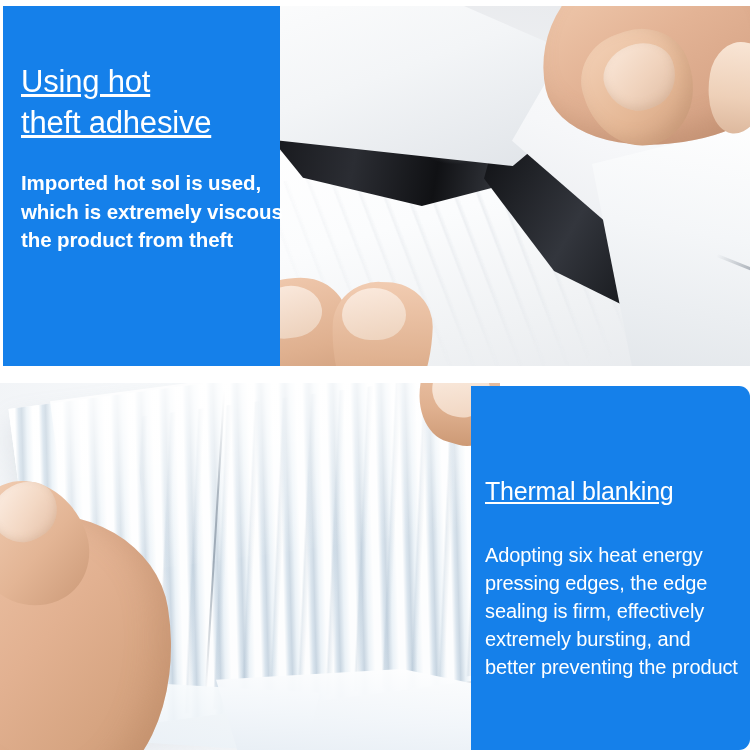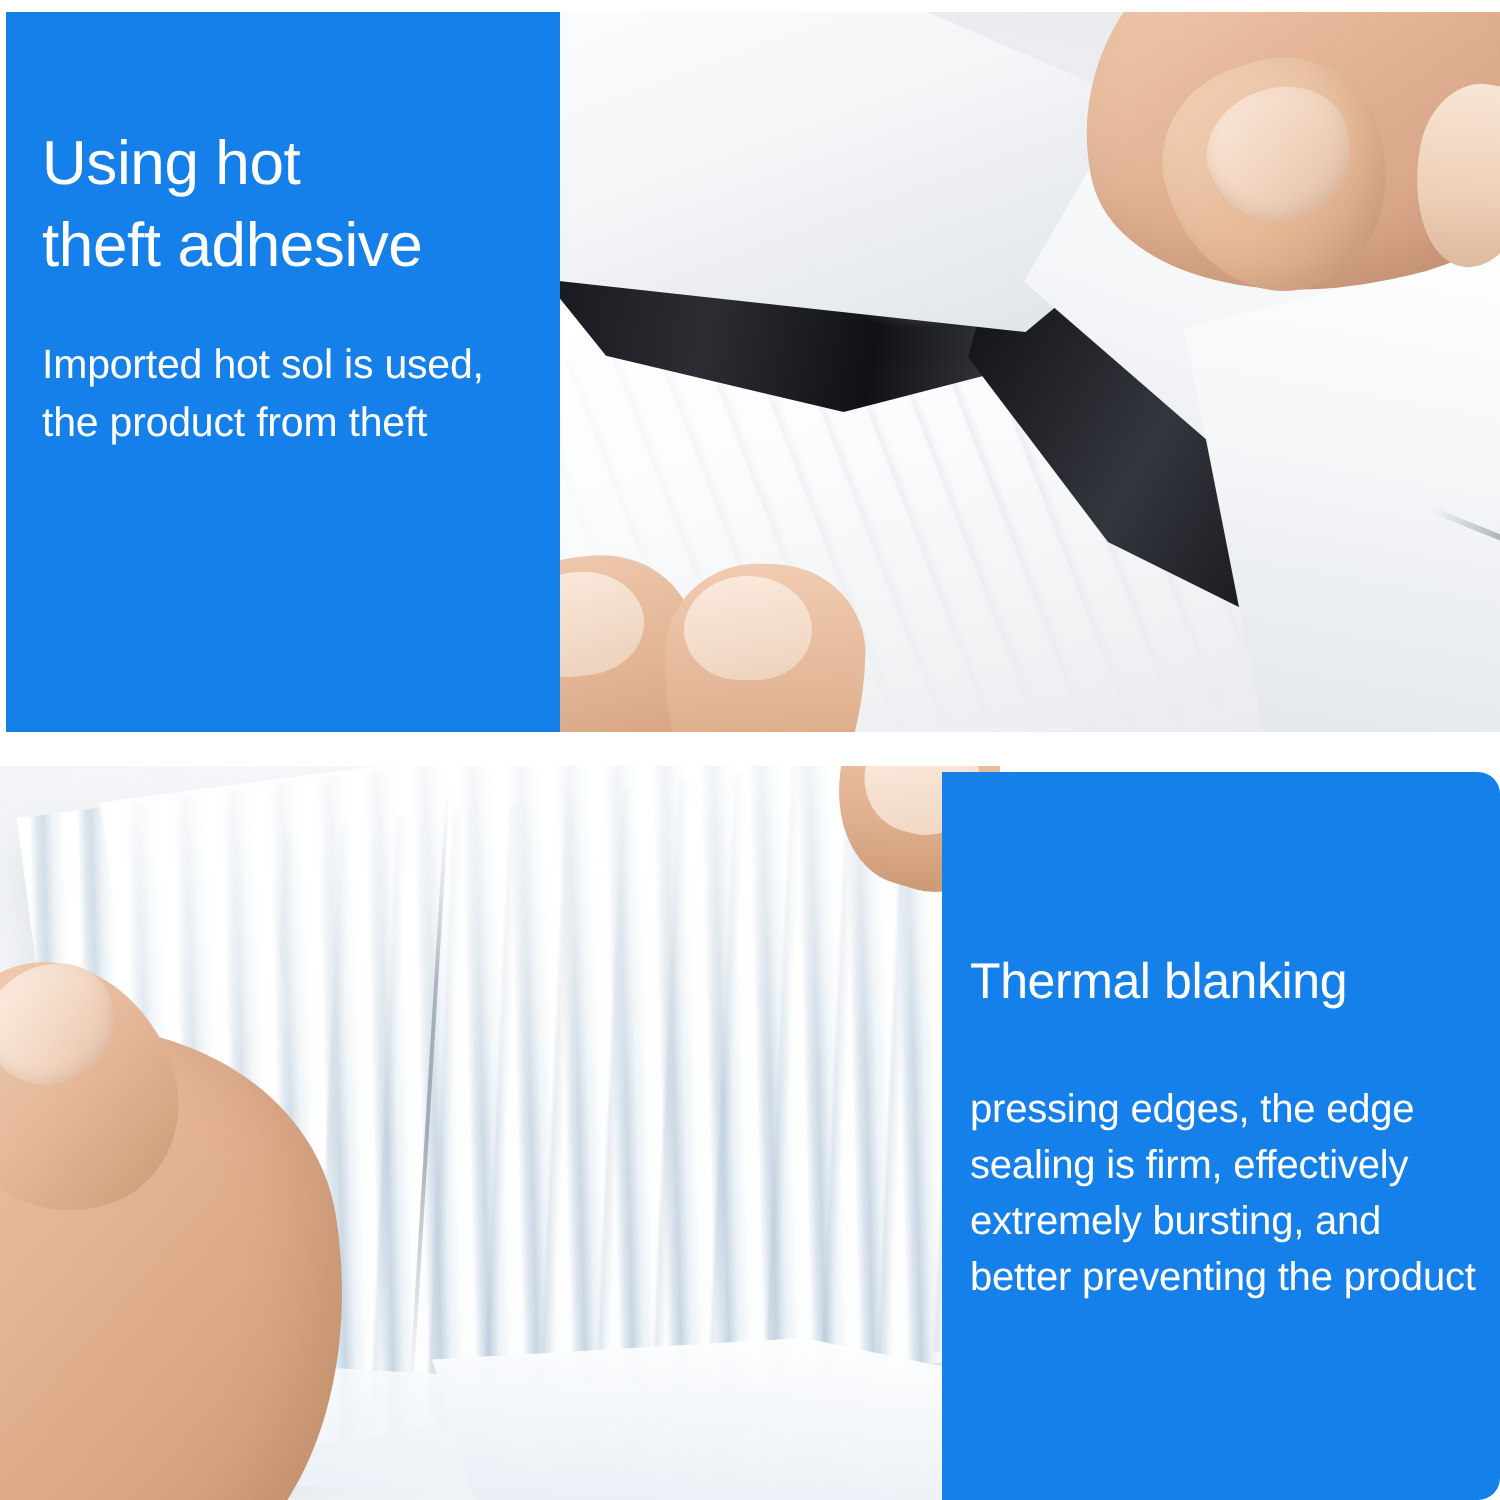--- a/index.html
+++ b/index.html
@@ -65,36 +65,37 @@
     background:#1580ea;
     border-radius:0 11px 11px 0;
     z-index:5;
   }
 
   
   .title {
     color:#ffffff;
     font-weight:400;
     letter-spacing:-0.2px;
+    text-decoration:underline;
   }
   .body {
     color:#ffffff;
     font-weight:400;
     letter-spacing:-0.1px;
   }
   .body .ln { display:block; white-space:nowrap; }
 
   .t1-title {
     position:absolute; left:18px; top:55px;
     font-size:31px; line-height:41px;
   }
   .t1-title .ln { display:block; white-space:nowrap; }
   .t1-body {
     position:absolute; left:18px; top:163px;
-    font-size:20.5px; line-height:28.5px;
+    font-size:20.5px; line-height:28.5px;font-weight:bold;
   }
 
   .t2-title {
     position:absolute; left:14px; top:86px;
     font-size:25px; line-height:38px;
     white-space:nowrap;
   }
   .t2-body {
     position:absolute; left:14px; top:155px;
     font-size:20px; line-height:28px;
@@ -389,20 +390,21 @@
       <div class="ph1-fnail2"></div>
     </div>
 
     <div class="textbox">
       <h2 class="title t1-title">
         <span class="ln">Using hot</span>
         <span class="ln">theft adhesive</span>
       </h2>
       <p class="body t1-body">
         <span class="ln">Imported hot sol is used,</span>
+        <span class="ln">which is extremely viscous</span>
         <span class="ln">the product from theft</span>
       </p>
     </div>
 
   </section>
 
   <section class="panel-bot">
 
     <div class="photo">
       <div class="ph2-bg"></div>
@@ -416,20 +418,21 @@
       <div class="ph2-hand"></div>
       <div class="ph2-thumb"></div>
       <div class="ph2-thumbnail"></div>
       <div class="ph2-fing"></div>
       <div class="ph2-fingnail"></div>
     </div>
 
     <div class="textbox">
       <h2 class="title t2-title">Thermal blanking</h2>
       <p class="body t2-body">
+        <span class="ln">Adopting six heat energy</span>
         <span class="ln">pressing edges, the edge</span>
         <span class="ln">sealing is firm, effectively</span>
         <span class="ln">extremely bursting, and</span>
         <span class="ln">better preventing the product</span>
       </p>
     </div>
 
   </section>
 
 </div>

